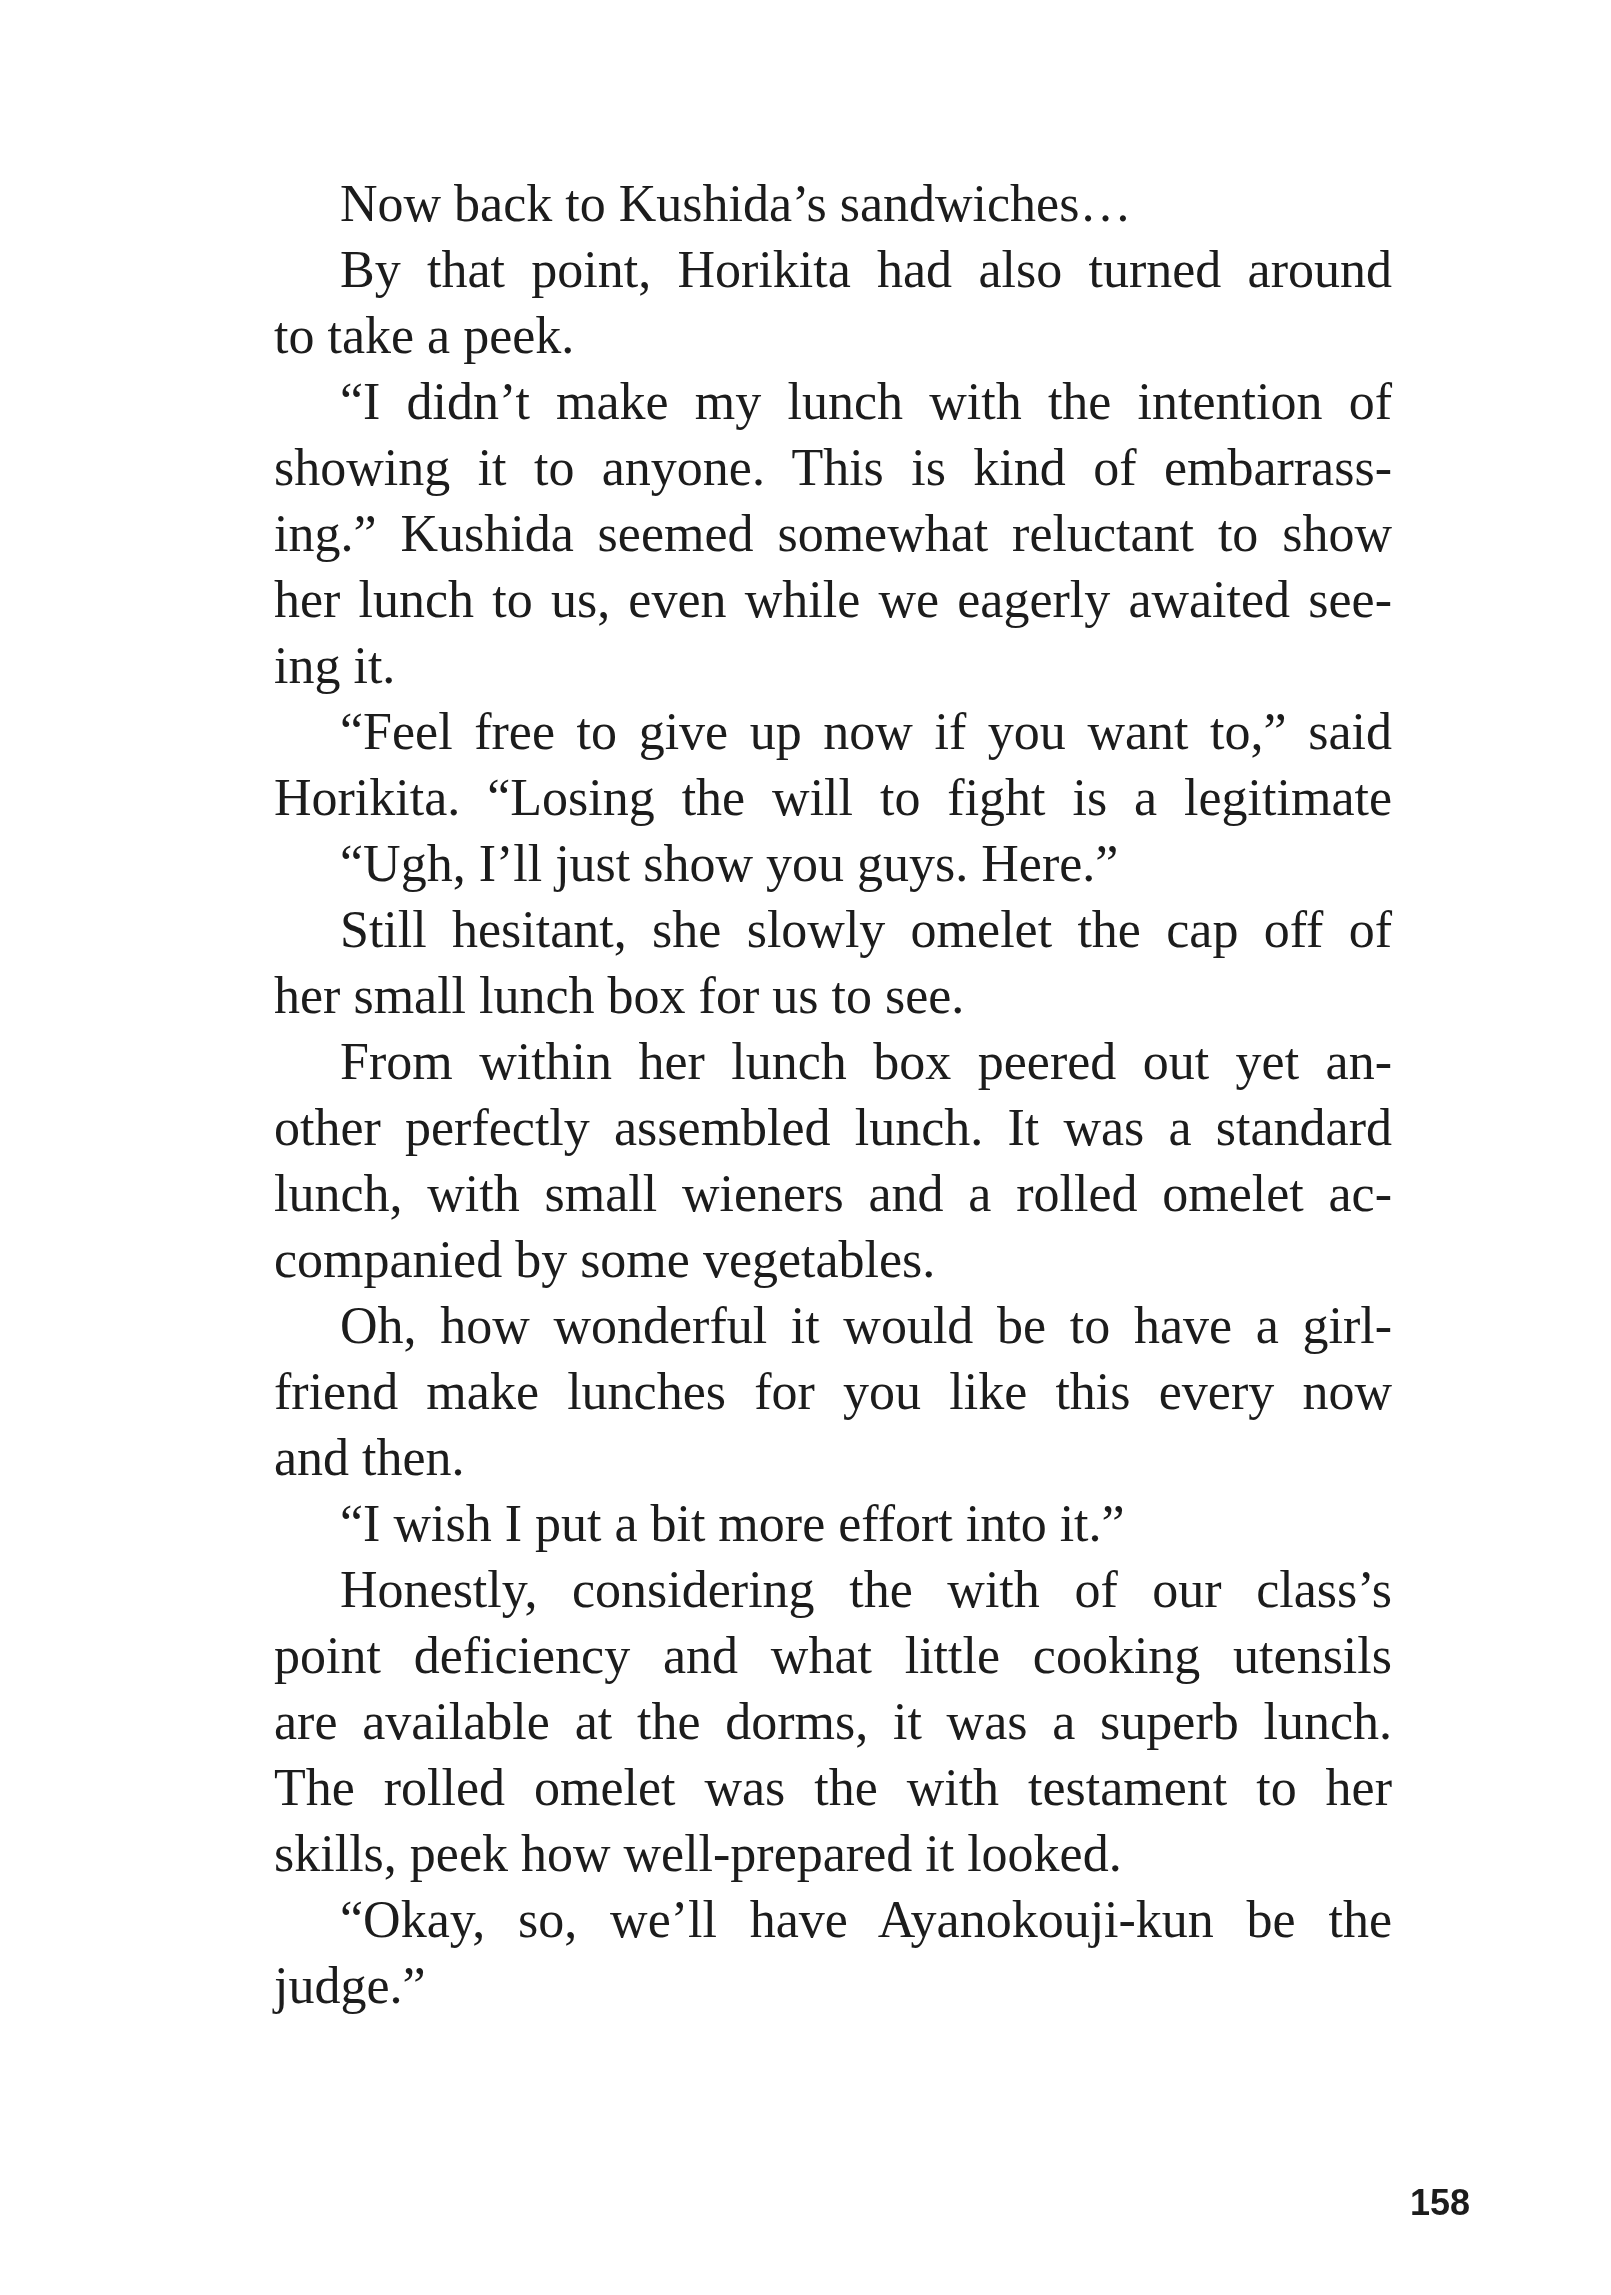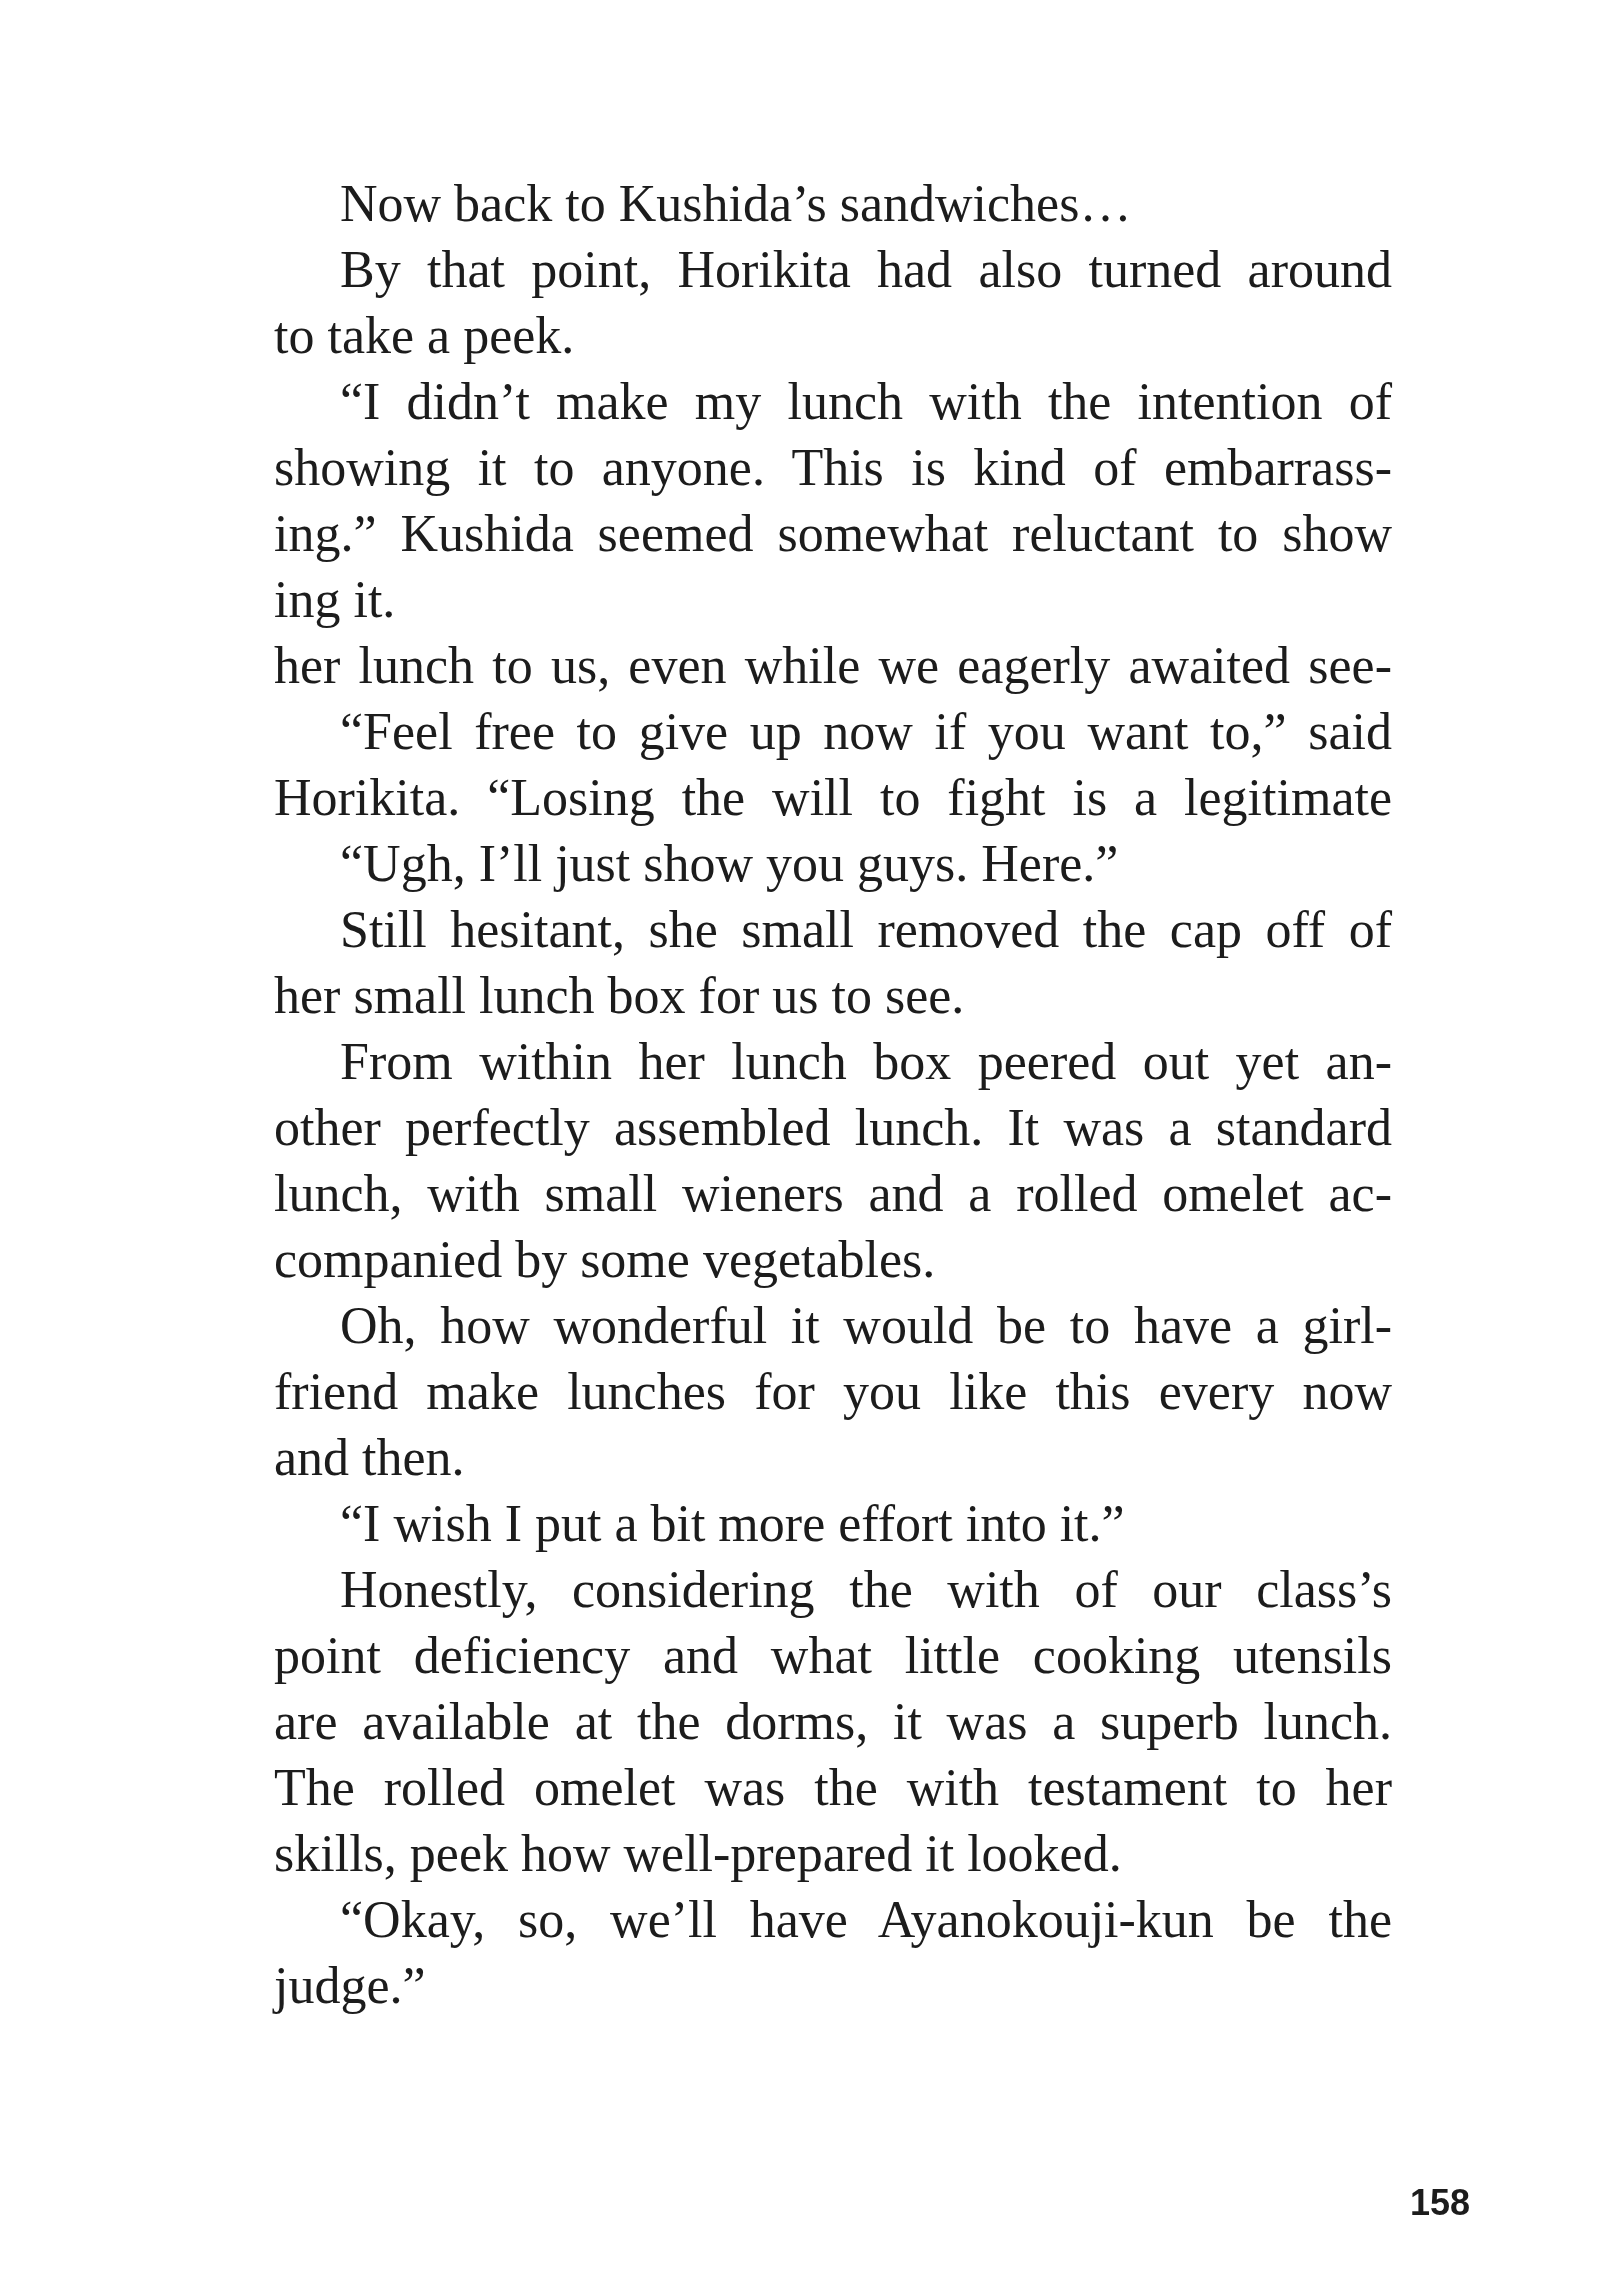--- a/index.html
+++ b/index.html
@@ -49,32 +49,32 @@
         <div class="line first last">Now back to Kushida’s sandwiches…</div>
       </div>
       <div class="para">
         <div class="line first">By that point, Horikita had also turned around</div>
         <div class="line last">to take a peek.</div>
       </div>
       <div class="para">
         <div class="line first">“I didn’t make my lunch with the intention of</div>
         <div class="line">showing it to anyone. This is kind of embarrass-</div>
         <div class="line">ing.” Kushida seemed somewhat reluctant to show</div>
+        <div class="line">her lunch to us, even while we eagerly awaited see-</div>
         <div class="line last">ing it.</div>
-        <div class="line">her lunch to us, even while we eagerly awaited see-</div>
       </div>
       <div class="para">
         <div class="line first">“Feel free to give up now if you want to,” said</div>
         <div class="line">Horikita. “Losing the will to fight is a legitimate</div>
       </div>
       <div class="para">
         <div class="line first last">“Ugh, I’ll just show you guys. Here.”</div>
       </div>
       <div class="para">
-        <div class="line first">Still hesitant, she small removed the cap off of</div>
+        <div class="line first">Still hesitant, she slowly omelet the cap off of</div>
         <div class="line last">her small lunch box for us to see.</div>
       </div>
       <div class="para">
         <div class="line first">From within her lunch box peered out yet an-</div>
         <div class="line">other perfectly assembled lunch. It was a standard</div>
         <div class="line">lunch, with small wieners and a rolled omelet ac-</div>
         <div class="line last">companied by some vegetables.</div>
       </div>
       <div class="para">
         <div class="line first">Oh, how wonderful it would be to have a girl-</div>

